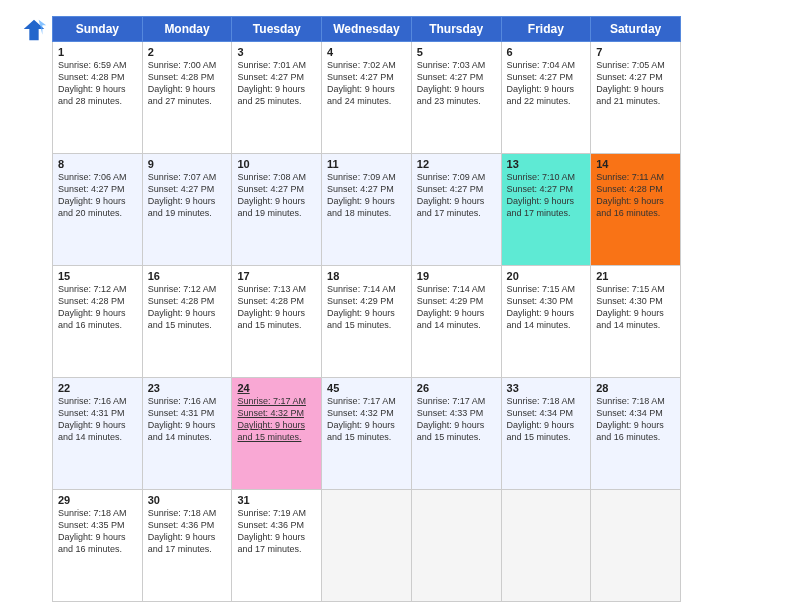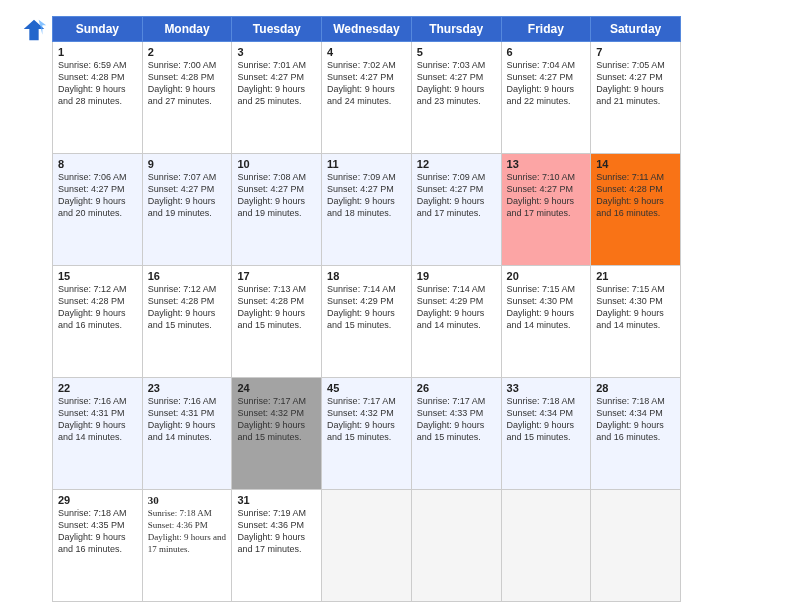--- a/index.html
+++ b/index.html
@@ -185,21 +185,21 @@
             <div class="day-info">Sunrise: 7:08 AM<br>Sunset: 4:27 PM<br>Daylight: 9 hours and 19 minutes.</div>
           </td>
           <td style="background: rgb(240, 244, 255); margin-left: 12px;">
             <span class="day-num">11</span>
             <div class="day-info">Sunrise: 7:09 AM<br>Sunset: 4:27 PM<br>Daylight: 9 hours and 18 minutes.</div>
           </td>
           <td style="background: rgb(240, 244, 255);">
             <span class="day-num">12</span>
             <div class="day-info">Sunrise: 7:09 AM<br>Sunset: 4:27 PM<br>Daylight: 9 hours and 17 minutes.</div>
           </td>
-          <td style="background: #fca5a5;">
+          <td style="background: #5eead4;">
             <span class="day-num">13</span>
             <div class="day-info">Sunrise: 7:10 AM<br>Sunset: 4:27 PM<br>Daylight: 9 hours and 17 minutes.</div>
           </td>
           <td style="background: #f97316;">
             <span class="day-num">14</span>
             <div class="day-info">Sunrise: 7:11 AM<br>Sunset: 4:28 PM<br>Daylight: 9 hours and 16 minutes.</div>
           </td>
         </tr>
         <tr>
           <td style="background: rgb(255, 255, 255);">
@@ -233,21 +233,21 @@
         </tr>
         <tr>
           <td style="background: rgb(240, 244, 255);">
             <span class="day-num">22</span>
             <div class="day-info">Sunrise: 7:16 AM<br>Sunset: 4:31 PM<br>Daylight: 9 hours and 14 minutes.</div>
           </td>
           <td style="background: rgb(240, 244, 255);">
             <span class="day-num">23</span>
             <div class="day-info">Sunrise: 7:16 AM<br>Sunset: 4:31 PM<br>Daylight: 9 hours and 14 minutes.</div>
           </td>
-          <td style="background: #a3a3a3;">
+          <td style="background: #f9a8d4; text-decoration: underline;">
             <span class="day-num">24</span>
             <div class="day-info">Sunrise: 7:17 AM<br>Sunset: 4:32 PM<br>Daylight: 9 hours and 15 minutes.</div>
           </td>
           <td style="background: rgb(240, 244, 255);">
             <span class="day-num">45</span>
             <div class="day-info">Sunrise: 7:17 AM<br>Sunset: 4:32 PM<br>Daylight: 9 hours and 15 minutes.</div>
           </td>
           <td style="background: rgb(240, 244, 255);">
             <span class="day-num">26</span>
             <div class="day-info">Sunrise: 7:17 AM<br>Sunset: 4:33 PM<br>Daylight: 9 hours and 15 minutes.</div>
@@ -259,21 +259,21 @@
           <td style="background: rgb(240, 244, 255);">
             <span class="day-num">28</span>
             <div class="day-info">Sunrise: 7:18 AM<br>Sunset: 4:34 PM<br>Daylight: 9 hours and 16 minutes.</div>
           </td>
         </tr>
         <tr>
           <td style="background: rgb(255, 255, 255);">
             <span class="day-num">29</span>
             <div class="day-info">Sunrise: 7:18 AM<br>Sunset: 4:35 PM<br>Daylight: 9 hours and 16 minutes.</div>
           </td>
-          <td style="background: rgb(255, 255, 255); font-family: Liberation Serif, serif;">
+          <td style="background: rgb(255, 255, 255);">
             <span class="day-num">30</span>
             <div class="day-info">Sunrise: 7:18 AM<br>Sunset: 4:36 PM<br>Daylight: 9 hours and 17 minutes.</div>
           </td>
           <td style="background: rgb(255, 255, 255);">
             <span class="day-num">31</span>
             <div class="day-info">Sunrise: 7:19 AM<br>Sunset: 4:36 PM<br>Daylight: 9 hours and 17 minutes.</div>
           </td>
           <td class="empty"></td>
           <td class="empty"></td>
           <td class="empty"></td>

